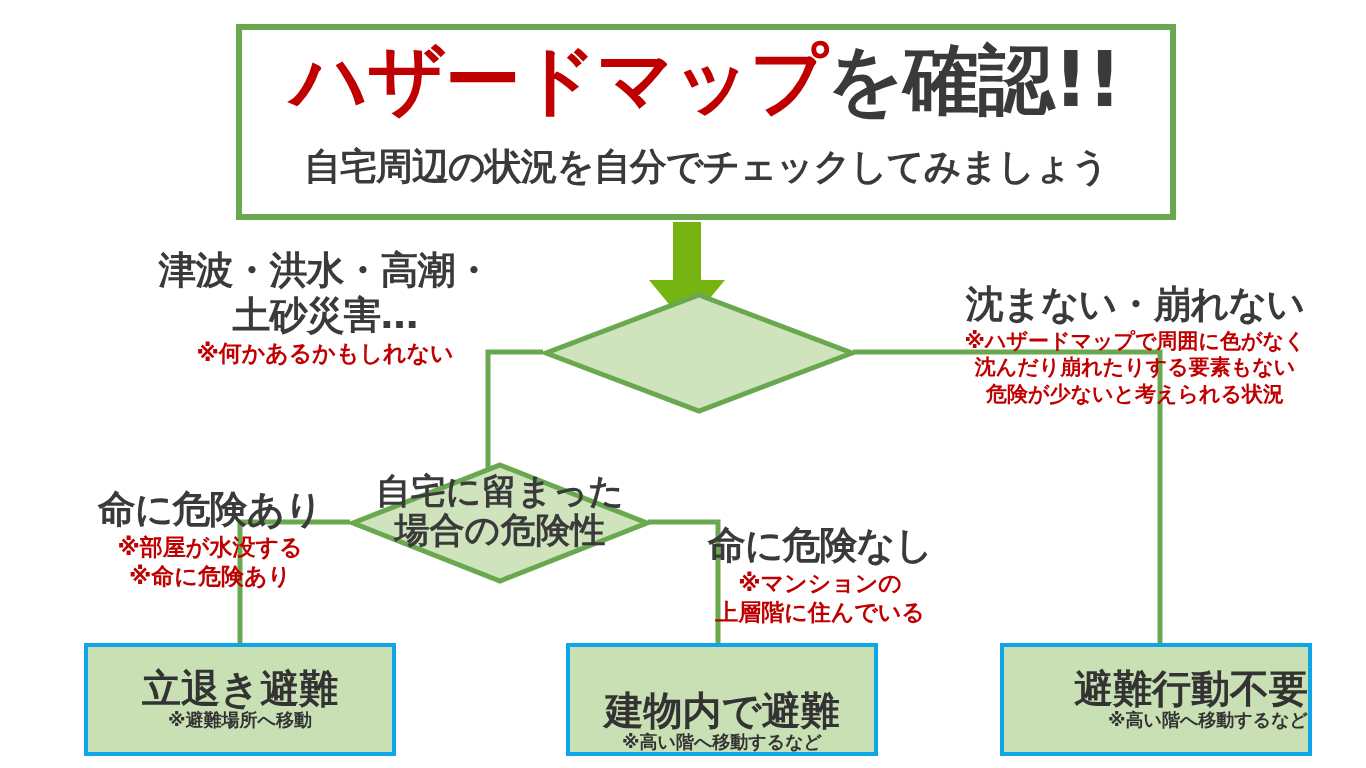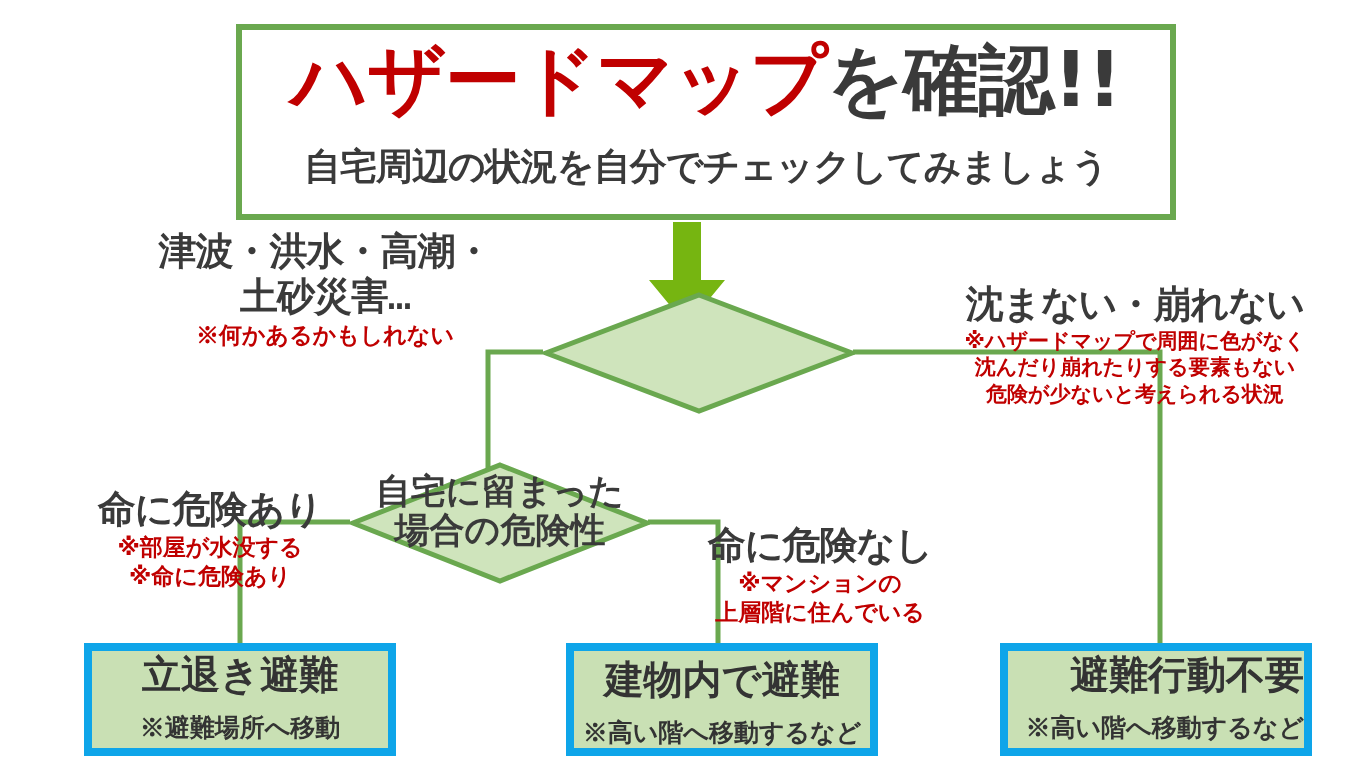--- a/index.html
+++ b/index.html
@@ -82,43 +82,42 @@
     color: #3a3a3a;
     line-height: 1.12;
     white-space: nowrap;
     z-index: 3;
   }
 
   
   .outcome-box {
     position: absolute;
     box-sizing: border-box;
-    border: 8px solid #0ea5e9;
+    border: 4px solid #0ea5e9;
     background: #c9e0b4;
     z-index: 2;
     display: flex;
     flex-direction: column;
     align-items: center;
     justify-content: center;
   }
   .outcome-title {
     font-size: 39px;
     font-weight: bold;
     color: #333333;
     line-height: 1.05;
     white-space: nowrap;
   }
   .outcome-note {
-    font-size: 25px;
+    font-size: 18px;
     font-weight: bold;
     color: #333333;
     line-height: 1.1;
-    margin-top: 20px;
-    white-space: nowrap;
-    font-family: Liberation Mono, monospace;
+    margin-top: 0;
+    white-space: nowrap;
   }
 
   
   .branch {
     position: absolute;
     z-index: 3;
     text-align: center;
   }
   .branch-head {
     font-size: 38px;
@@ -176,21 +175,21 @@
   <div class="diamond" style="left:350px;top:462px;">
     <svg width="300" height="122" viewBox="0 0 300 122">
       <polygon points="150,3 297,61 150,119 3,61" fill="#cfe4bc" stroke="#6aa84f" stroke-width="5"></polygon>
     </svg>
   </div>
   <div class="diamond-label" style="left:330px;top:472px;width:340px;font-size:35px;">
     <div>自宅に留まった</div>
     <div>場合の危険性</div>
   </div>
 
-  <div class="branch" style="left:140px;top:232px;width:370px;font-family:Liberation Mono, monospace;">
+  <div class="branch" style="left:140px;top:248px;width:370px;">
     <div class="branch-head">津波・洪水・高潮・</div>
     <div class="branch-head">土砂災害…</div>
     <div class="branch-note">※何かあるかもしれない</div>
   </div>
 
   <div class="branch" style="left:935px;top:282px;width:400px;">
     <div class="branch-head">沈まない・崩れない</div>
     <div class="branch-note small">※ハザードマップで周囲に色がなく</div>
     <div class="branch-note small">沈んだり崩れたりする要素もない</div>
     <div class="branch-note small">危険が少ないと考えられる状況</div>

